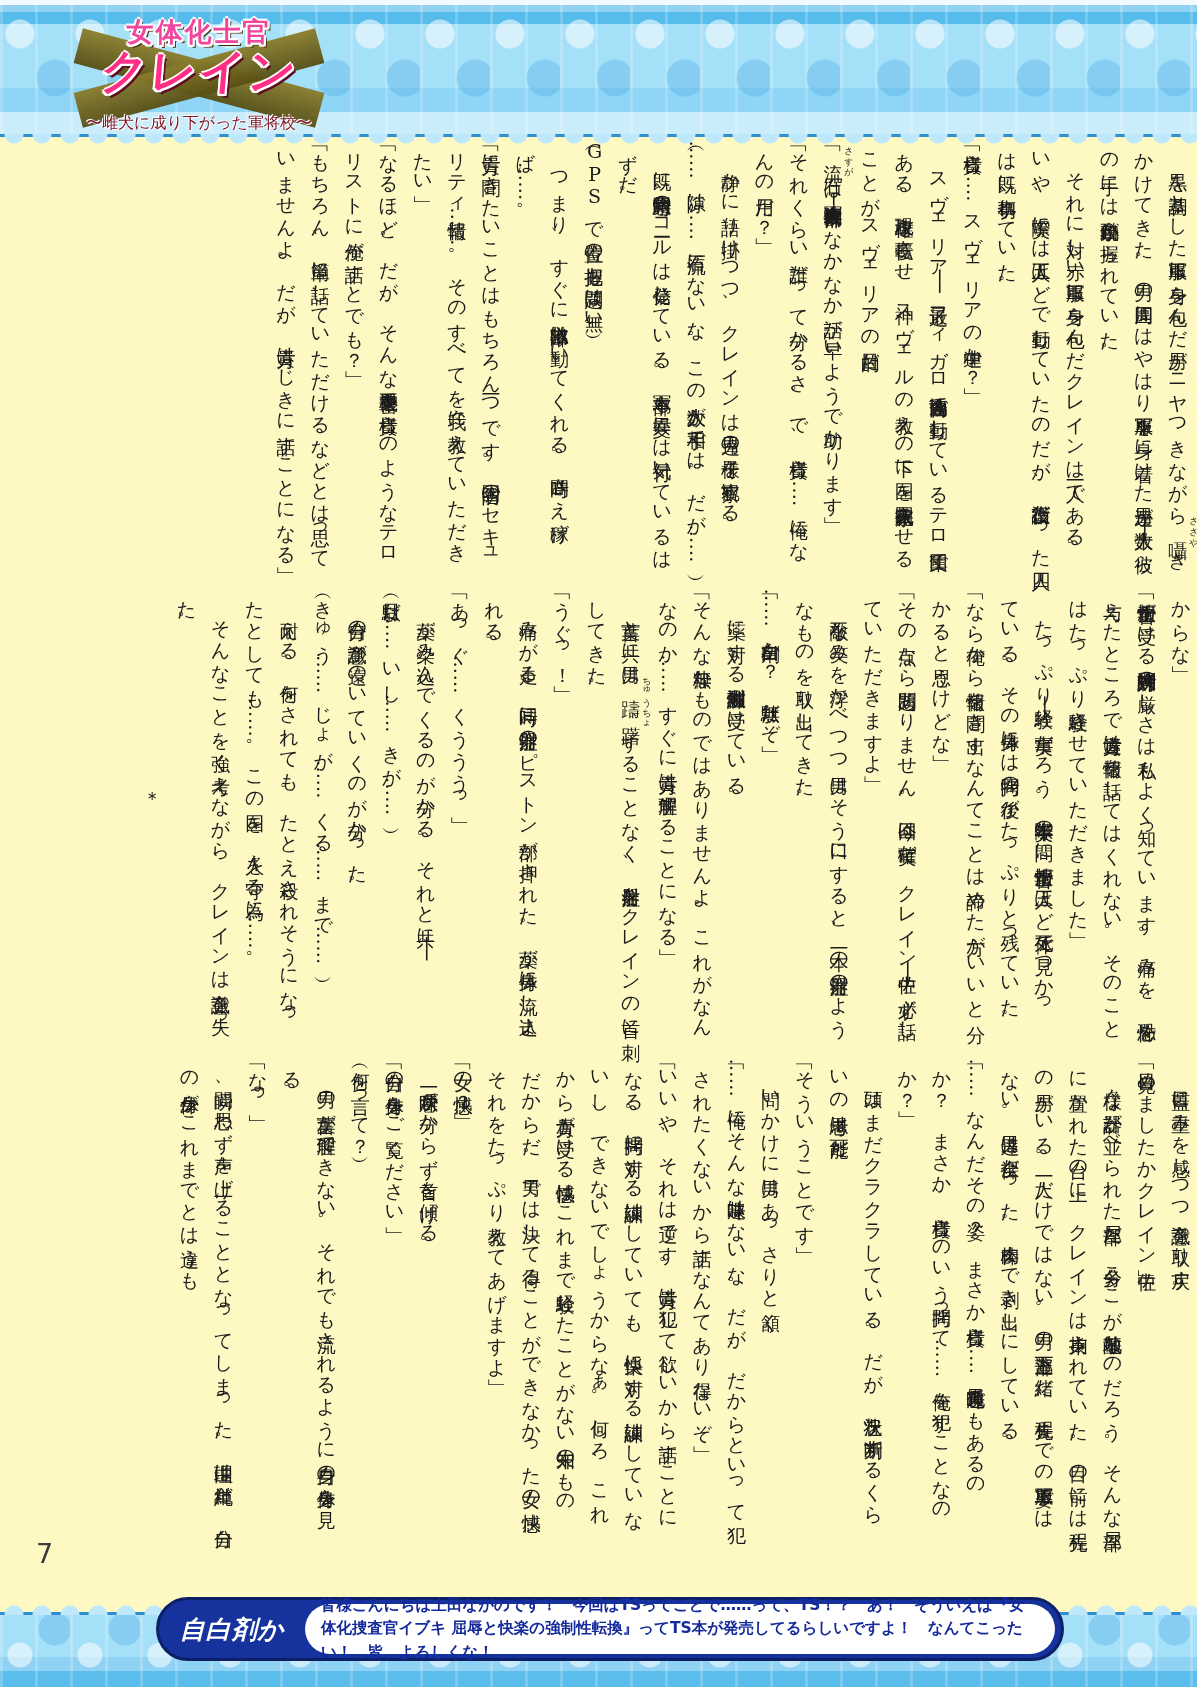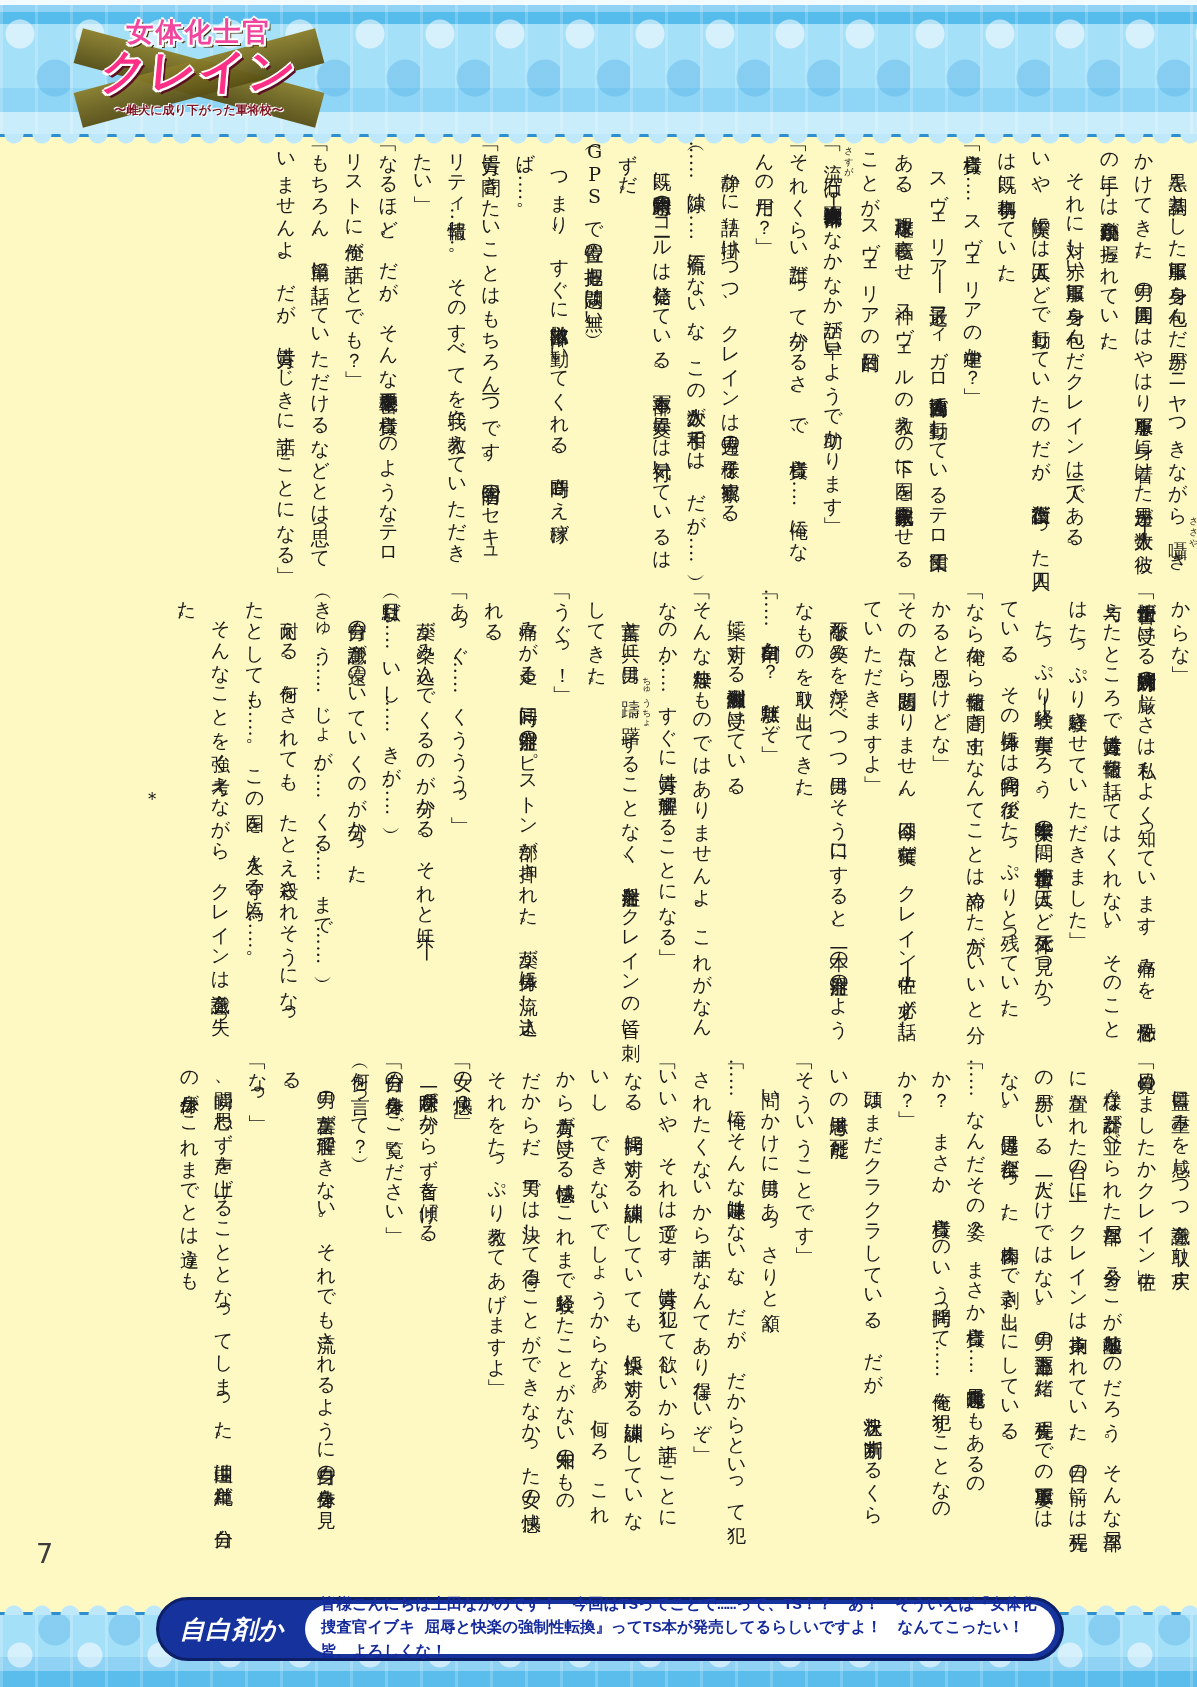--- a/index.html
+++ b/index.html
@@ -39,21 +39,21 @@
   .logo-x{position:absolute;left:0;top:0;width:100%;height:100%;}
   .logo-x::before,.logo-x::after{content:"";position:absolute;left:50%;top:52%;width:250px;height:36px;
         background:linear-gradient(180deg,#8a7d2a,#574e14);opacity:.95;}
   .logo-x::before{transform:translate(-50%,-50%) rotate(15deg);}
   .logo-x::after{transform:translate(-50%,-50%) rotate(-15deg);}
   .logo-top{position:relative;font-size:27px;font-weight:bold;color:#f0469d;letter-spacing:2px;line-height:1;
         text-shadow:-2px 0 0 #fff,2px 0 0 #fff,0 -2px 0 #fff,0 2px 0 #fff,2px 2px 0 #fff,-2px 2px 0 #fff,3px 3px 0 #3a2a00;}
   .logo-main{position:relative;font-size:47px;font-weight:bold;color:#ff2f86;line-height:1;margin-top:2px;
         transform:skew(-5deg);letter-spacing:1px;
         text-shadow:-2px 0 0 #fff,2px 0 0 #fff,0 -2px 0 #fff,0 2px 0 #fff,2px 2px 0 #fff,-2px 2px 0 #fff,4px 4px 0 #5c0f22;}
-  .logo-sub{position:relative;font-size:12px;font-weight:bold;color:#7c1322;line-height:1.2;margin-top:9px;
+  .logo-sub{position:relative;font-size:16px;font-weight:normal;color:#7c1322;line-height:1.2;margin-top:19px;
         text-shadow:0 0 2px #fff,1px 1px 0 #fff,-1px -1px 0 #fff;}
 
   
   .tblock{position:absolute;right:12px;z-index:2;
         writing-mode:vertical-rl;
         font-size:19px;line-height:1.8;color:#1b1b1b;letter-spacing:.02em;}
   .tblock p{margin:0;}
   .tblock p.indent{text-indent:1em;}
   .tblock p.sep{text-indent:10em;font-family:"DejaVu Sans",sans-serif;}
   .block-1{top:140px;height:426px;}
@@ -68,21 +68,21 @@
 
   
   .footer-pill{position:absolute;left:156px;top:1597px;width:908px;height:64px;z-index:3;
         background:#16339d;border:3px solid #0d1f66;border-radius:34px;
         display:flex;align-items:center;box-sizing:border-box;padding:4px 6px 4px 0;
         font-family:"DejaVu Sans",sans-serif;}
   .footer-label{color:#ffffff;font-weight:bold;font-size:25px;width:146px;flex:0 0 146px;
         text-align:center;font-style:italic;letter-spacing:1px;}
   .footer-text{background:#ffffff;border-radius:26px;flex:1;height:100%;box-sizing:border-box;
         color:#14299a;font-weight:bold;font-size:15.5px;line-height:1.5;
-        display:flex;align-items:center;padding:4px 16px;font-family:Liberation Mono, monospace;}
+        display:flex;align-items:center;padding:4px 16px;}
 </style>
 </head>
 <body>
 
 <div class="page">
 
   <div class="band band-top"></div>
 
   <div class="logo">
     <div class="logo-x"></div>

